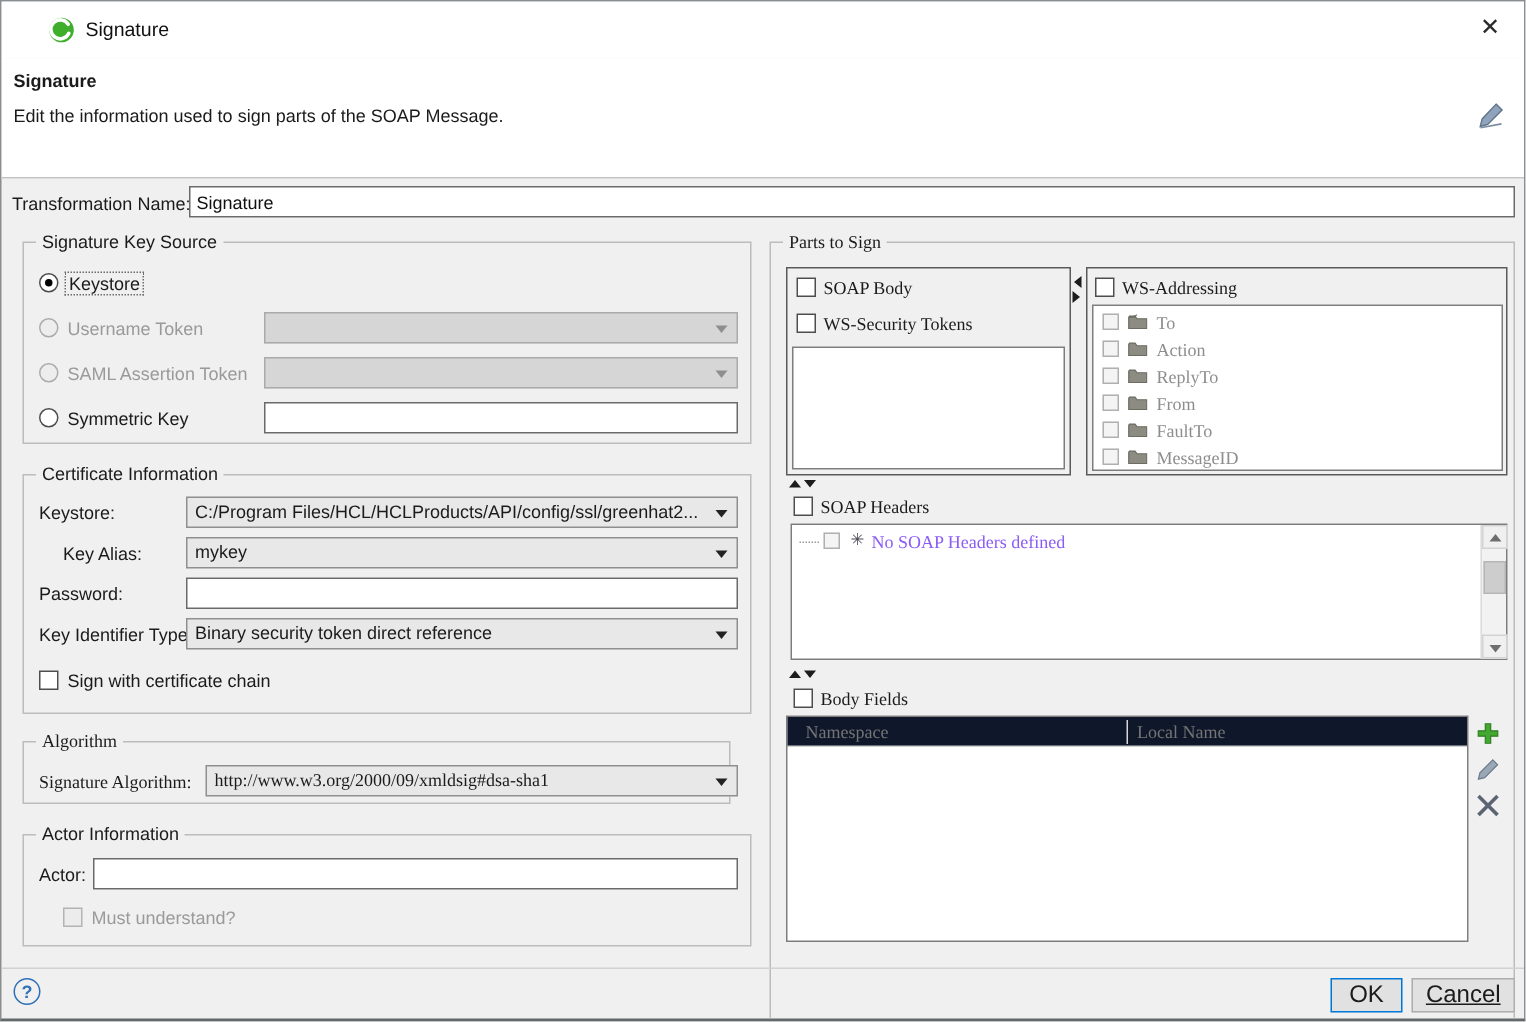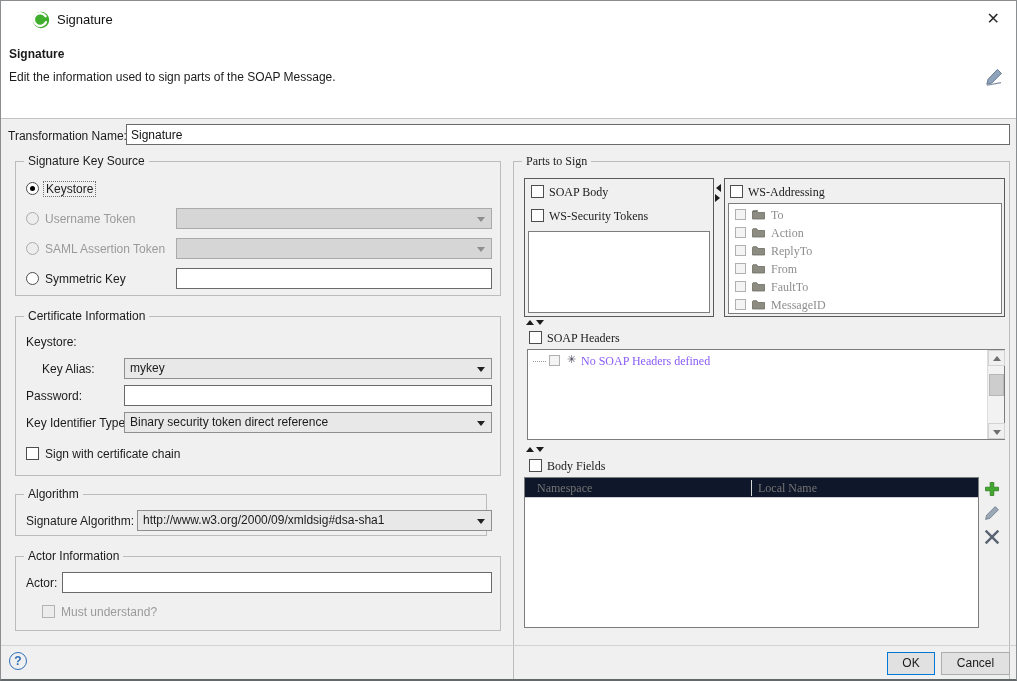--- a/index.html
+++ b/index.html
@@ -44,21 +44,21 @@
   .cb { position:absolute; width:13px; height:13px; border:1px solid #4d4d4d; background:#fff; }
   .cb.dis { border-color:#b3b3b3; background:#ececec; }
   .cb.sm { width:11px; height:11px; border:1px solid #b0b0b0; background:#f4f4f4; }
 
   .focusdot { border:1px dotted #6d6d6d; padding:0 2px; }
 
   .panel { position:absolute; border:1px solid #5a5a5a; background:#f0f0f0; }
   .whitebox { position:absolute; background:#fff; border:1px solid #7d7d7d; }
 
   .btn { position:absolute; height:23px; background:#e1e1e1; border:1px solid #adadad;
-         text-align:center; line-height:21px; font-size:12px; }
+         text-align:center; line-height:21px; font-size:16px; }
   .btn.focused { border-color:#0078d7; }
 
   .tri-l { position:absolute; width:0; height:0; border-top:4px solid transparent;
            border-bottom:4px solid transparent; border-right:5px solid #1c1c1c; }
   .tri-r { position:absolute; width:0; height:0; border-top:4px solid transparent;
            border-bottom:4px solid transparent; border-left:5px solid #1c1c1c; }
   .tri-u { position:absolute; width:0; height:0; border-left:4px solid transparent;
            border-right:4px solid transparent; border-bottom:5px solid #1c1c1c; }
   .tri-d { position:absolute; width:0; height:0; border-left:4px solid transparent;
            border-right:4px solid transparent; border-top:5px solid #1c1c1c; }
@@ -130,39 +130,42 @@
 
     <span class="radio" style="left:10px; top:110px;"></span>
     <span class="lbl" style="left:29px; top:110px;">Symmetric Key</span>
     <input class="tfield" style="left: 160px; top: 106px; width: 316px;" value="">
   </div>
 
   <div class="grp" style="left:14px; top:315px; width:486px; height:160px;">
     <div class="gtitle">Certificate Information</div>
 
     <span class="lbl" style="left:10px; top:18px;">Keystore:</span>
+    <div class="combo" style="left:108px; top:14px; width:368px;">
+      <span>C:/Program Files/HCL/HCLProducts/API/config/ssl/greenhat2...</span><span class="chev"></span>
+    </div>
 
     <span class="lbl" style="left:10px; top:45px;margin-left:16px;">Key Alias:</span>
     <div class="combo" style="left:108px; top:41px; width:368px;">
       <span>mykey</span><span class="chev"></span>
     </div>
 
     <span class="lbl" style="left:10px; top:72px;">Password:</span>
     <input class="tfield" style="left: 108px; top: 68px; width: 368px;" value="">
 
     <span class="lbl" style="left:10px; top:99px;">Key Identifier Type:</span>
     <div class="combo" style="left:108px; top:95px; width:368px;">
       <span>Binary security token direct reference</span><span class="chev"></span>
     </div>
 
     <span class="cb" style="left:10px; top:130px;"></span>
     <span class="lbl" style="left:29px; top:130px;">Sign with certificate chain</span>
   </div>
 
-  <div class="grp" style="left:14px; top:493px; width:472px; height:42px;">
+  <div class="grp" style="left:14px; top:493px; width:472px; height:42px;font-family:Liberation Serif, serif;">
     <div class="gtitle">Algorithm</div>
     <span class="lbl" style="left:10px; top:19px;">Signature Algorithm:</span>
     <div class="combo" style="left:121px; top:15px; width:355px;">
       <span>http://www.w3.org/2000/09/xmldsig#dsa-sha1</span><span class="chev"></span>
     </div>
   </div>
 
   <div class="grp" style="left:14px; top:555px; width:486px; height:75px;">
     <div class="gtitle">Actor Information</div>
     <span class="lbl" style="left:10px; top:19px;">Actor:</span>
@@ -281,15 +284,15 @@
     <span class="abs" style="left:470px; top:367px;">
       <svg width="16" height="16" viewBox="0 0 16 16">
           <path d="M2.5 0.8 8 6.3 13.5 0.8 15.2 2.5 9.7 8 15.2 13.5 13.5 15.2 8 9.7 2.5 15.2 0.8 13.5 6.3 8 0.8 2.5z" fill="#5a6472"></path>
         </svg>
     </span>
   </div>
 
   <div class="abs" style="left:0; top:644px; width:100%; height:1px; background:#d2d2d2;"></div>
   <div class="help-icon">?</div>
   <div class="btn focused" style="left:886px; top:651px; width:48px;">OK</div>
-  <div class="btn" style="left:940px; top:651px; width:69px;">Cancel</div>
+  <div class="btn" style="left:940px; top:651px; width:69px;text-decoration:underline;">Cancel</div>
 
 </div>
 
 </body></html>

